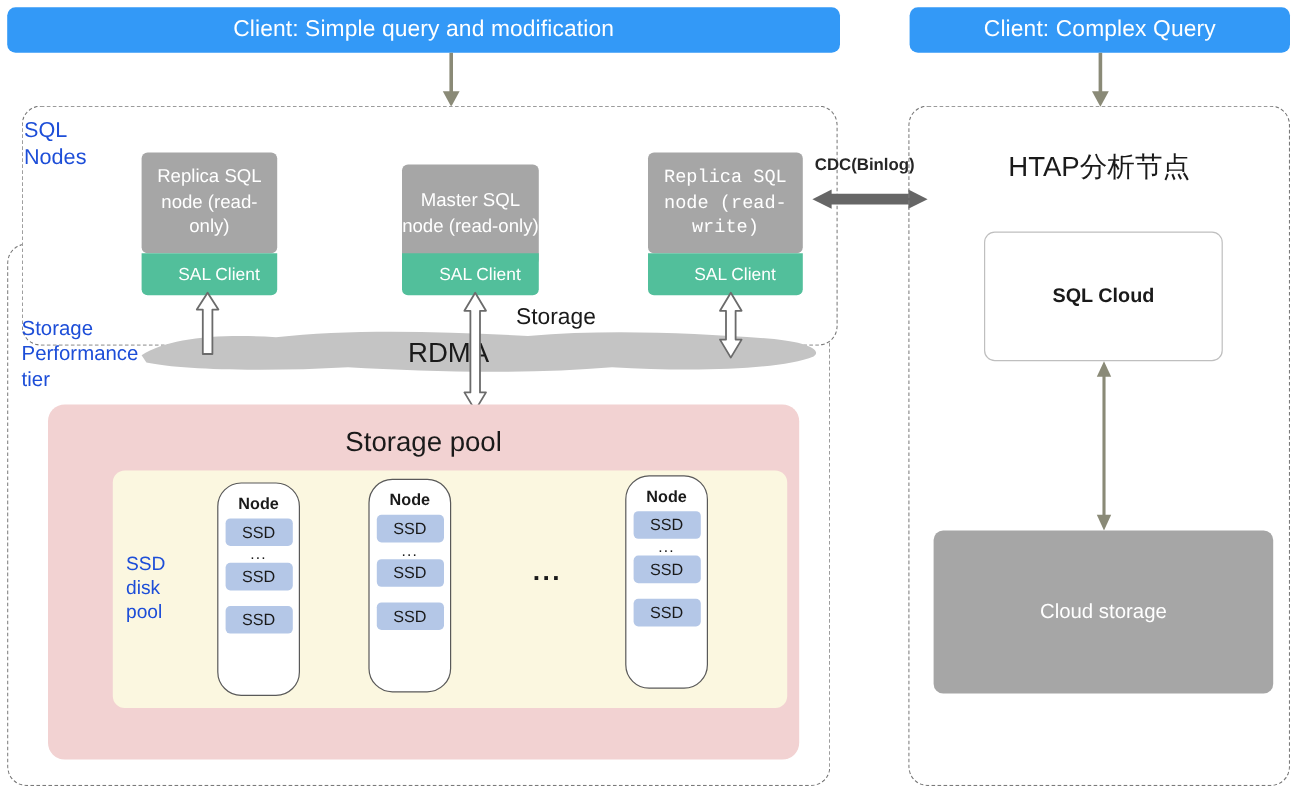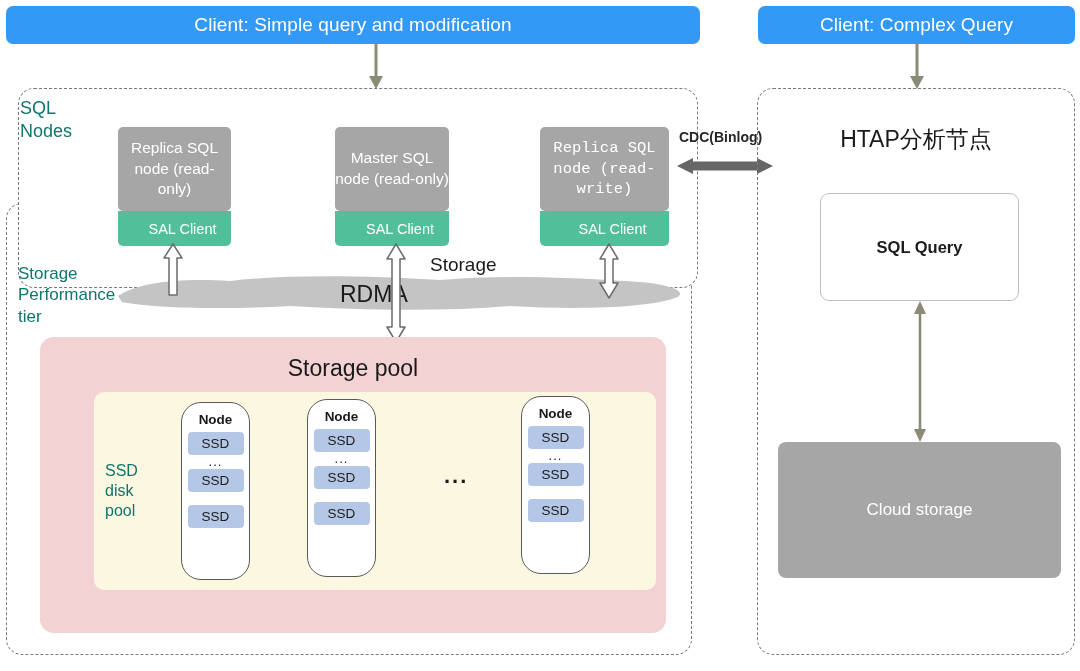--- a/index.html
+++ b/index.html
@@ -53,21 +53,21 @@
     color:#ffffff;
     display:flex;
     align-items:center;
     justify-content:center;
     font-size:14.5px;
     padding-left:16px;
   }
 
   
   .label{
-    color:#0f766e;
+    color:#1d4ed8;
     font-size:18px;
     line-height:1.25;
     white-space:pre-line;
   }
   .label-sm{font-size:16px;}
 
   
   .storage-pool{
     background:#f2d2d2;
     border-radius:14px;
@@ -216,21 +216,21 @@
 
   <div class="abs sql-node" style="left:118px;top:127px;width:113px;height:84px;">
     <span>Replica SQL
 node
 (read-only)</span>
   </div>
   <div class="abs sal-client" style="left:118px;top:211px;width:113px;height:35px;">
     <span>SAL Client</span>
   </div>
 
-  <div class="abs sql-node" style="left:335px;top:127px;width:114px;height:84px;">
+  <div class="abs sql-node" style="left:335px;top:137px;width:114px;height:84px;">
     <span>Master SQL
 node
 (read-only)</span>
   </div>
   <div class="abs sal-client" style="left:335px;top:211px;width:114px;height:35px;">
     <span>SAL Client</span>
   </div>
 
   <div class="abs sql-node" style="left:540px;top:127px;width:129px;height:84px;font-family:Liberation Mono, monospace;">
     <span>Replica SQL
@@ -307,21 +307,21 @@
     <line x1="14" y1="11" x2="82" y2="11" stroke="#666666" stroke-width="9"></line>
     <polygon points="0,11 16,3 16,19" fill="#666666"></polygon>
     <polygon points="96,11 80,3 80,19" fill="#666666"></polygon>
   </svg>
 
   <div class="abs dashed-box" style="left:757px;top:88px;width:318px;height:567px;"></div>
 
   <div class="abs htap-title" style="left:757px;top:124px;width:318px;">HTAP分析节点</div>
 
   <div class="abs sqlnode-white" style="left:820px;top:193px;width:199px;height:108px;">
-    <span>SQL Query</span>
+    <span>SQL Cloud</span>
   </div>
 
   <svg class="abs" style="left:911px;top:301px;width:18px;height:141px;">
     <line x1="9" y1="10" x2="9" y2="131" stroke="#8a8a77" stroke-width="2.6"></line>
     <polygon points="9,0 3,13 15,13" fill="#8a8a77"></polygon>
     <polygon points="9,141 3,128 15,128" fill="#8a8a77"></polygon>
   </svg>
 
   <div class="abs cloud-storage" style="left:778px;top:442px;width:283px;height:136px;">
     <span>Cloud storage</span>

